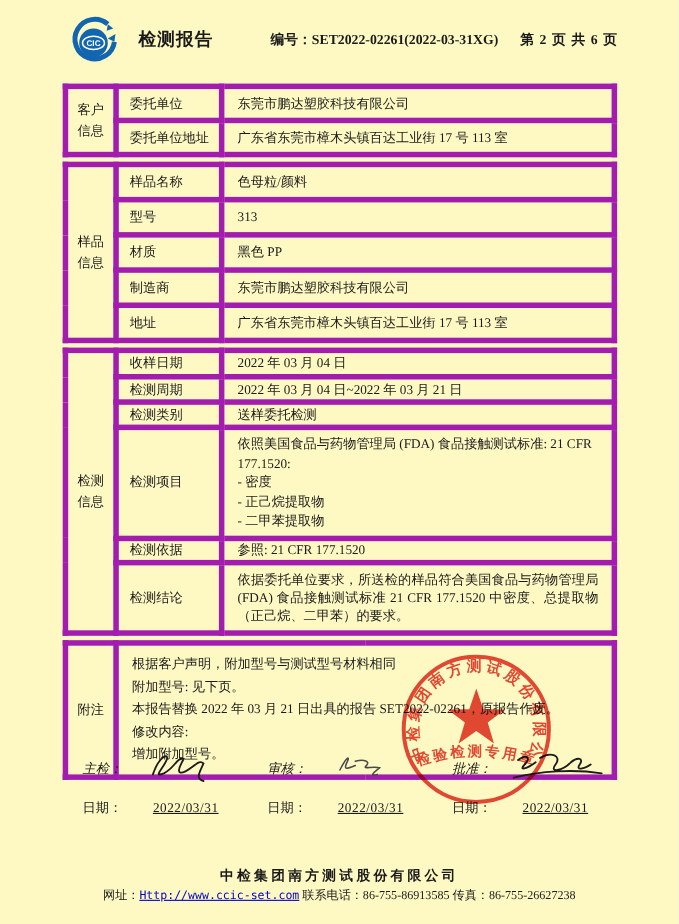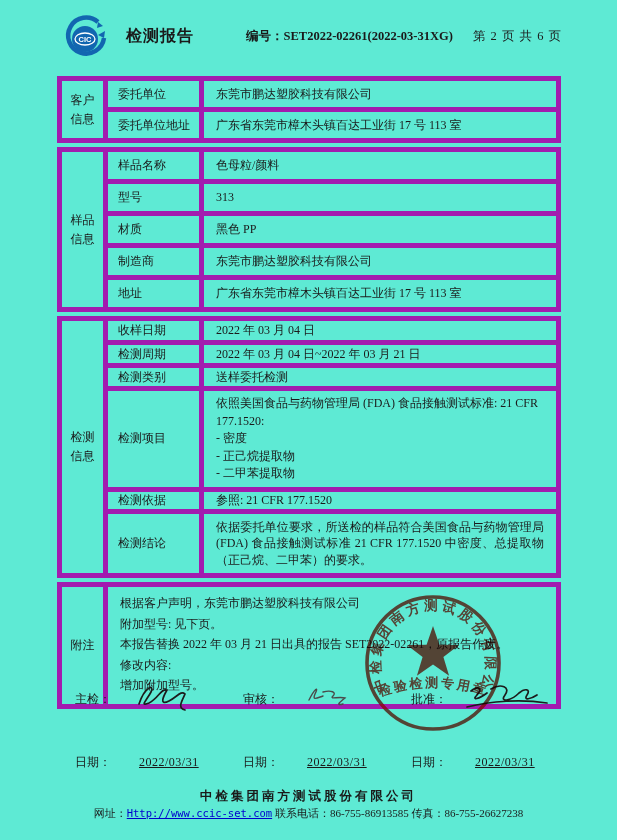--- a/index.html
+++ b/index.html
@@ -1,45 +1,45 @@
 <!DOCTYPE html>
 <html><head>
 <meta charset="utf-8">
 <style>
   * { margin:0; padding:0; box-sizing:border-box; }
   body { background:#e9e9e9; font-family:"Liberation Serif","DejaVu Serif",serif; }
   .page {
     position:relative; width:617px; height:840px; margin:0 auto;
-    background:#5eead4; color:#1a1a1a; overflow:hidden;padding-left:16px;
+    background:#fef9c3; color:#1a1a1a; overflow:hidden;padding-left:16px;
   }
   
   .hdr { position:absolute; top:13px; left:62px; right:55px; display:flex; align-items:center; }
   .hdr .logo { width:46px; height:46px; flex:0 0 auto; }
   .hdr .rpt-title { font-size:16px; font-weight:bold; margin-left:18px; letter-spacing:1px; }
   .hdr .rpt-no { font-size:12.5px; font-weight:bold; margin-left:52px; }
-  .hdr .pageinfo { font-size:12.5px; font-weight:normal; margin-left:auto; letter-spacing:1px; }
+  .hdr .pageinfo { font-size:12.5px; font-weight:bold; margin-left:auto; letter-spacing:1px; }
   
   .tables { position:absolute; top:76px; left:57px; width:504px; }
   table { width:100%; border-collapse:collapse; table-layout:fixed; margin-bottom:4px; }
   td { border:5px solid #a21caf; font-size:12px; vertical-align:middle; }
   .c-group { width:46px; text-align:center; line-height:19px; }
   .c-label { width:96px; padding-left:10px; }
   .c-value { padding-left:12px; padding-right:8px;margin-top:36px; }
   .h31 td { height:31px; } .h32 td { height:32px; }
   .h24 td { height:24px; } .h23 td { height:23px; } .h22 td { height:22px; }
   .multiline { padding:4px 12px; line-height:17.5px; }
   .concl { padding:5px 12px; line-height:16.5px; text-align:justify; }
   .notes-cell { padding:6px 12px 8px 12px; line-height:20.5px; }
   
   .sigblock { position:absolute; top:676px; left:57px; width:504px; font-size:12px; }
   .sigrow { display:flex; }
-  .sigcol { width:168px; display:flex; align-items:center; height:46px; }
+  .sigcol { width:168px; display:flex; align-items:center; height:46px;font-style:italic; }
   .sigcol .lbl { flex:0 0 auto; padding-left:18px; }
   .sigcol svg { margin-left:14px; }
-  .daterow { display:flex; margin-top:32px;text-align:right; }
+  .daterow { display:flex; margin-top:4px;text-align:right; }
   .datecol { width:168px; display:flex; align-items:center; }
   .datecol .lbl { padding-left:18px; }
   .datecol .val { margin-left:28px; letter-spacing:.5px;text-decoration:underline; }
   
   .stamp { position:absolute; left:362px; top:592px; width:142px; height:142px;
            mix-blend-mode:multiply; opacity:.92; pointer-events:none; }
   
   .footer { position:absolute; top:788px; left:0; width:100%; text-align:center; }
   .footer .company { font-size:12.5px; font-weight:bold; letter-spacing:3px; }
   .footer .addr { font-size:11px; margin-top:2px; }
@@ -151,21 +151,21 @@
         <td class="c-value concl">依据委托单位要求，所送检的样品符合美国食品与药物管理局 (FDA) 食品接触测试标准 21 CFR 177.1520 中密度、总提取物（正己烷、二甲苯）的要求。</td>
       </tr>
     </tbody>
       </table>
 
     <table>
       <tbody>
           <tr>
         <td class="c-group">附注</td>
         <td class="notes-cell" colspan="2">
-          <div>根据客户声明，东莞市鹏达塑胶科技有限公司</div>
+          <div>根据客户声明，附加型号与测试型号材料相同</div>
           <div>附加型号: 见下页。</div>
           <div>本报告替换 2022 年 03 月 21 日出具的报告 SET2022-02261，原报告作废。</div>
           <div>修改内容:</div>
           <div>增加附加型号。</div>
         </td>
       </tr>
     </tbody>
       </table>
   </div>
 

